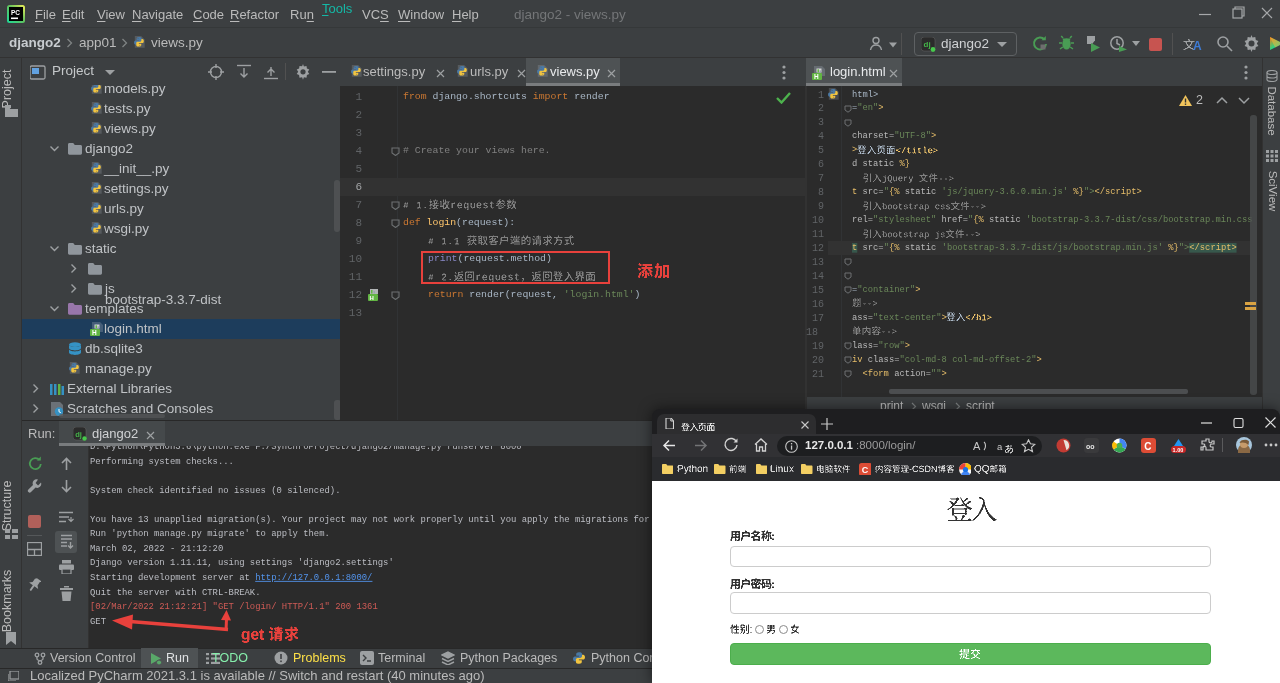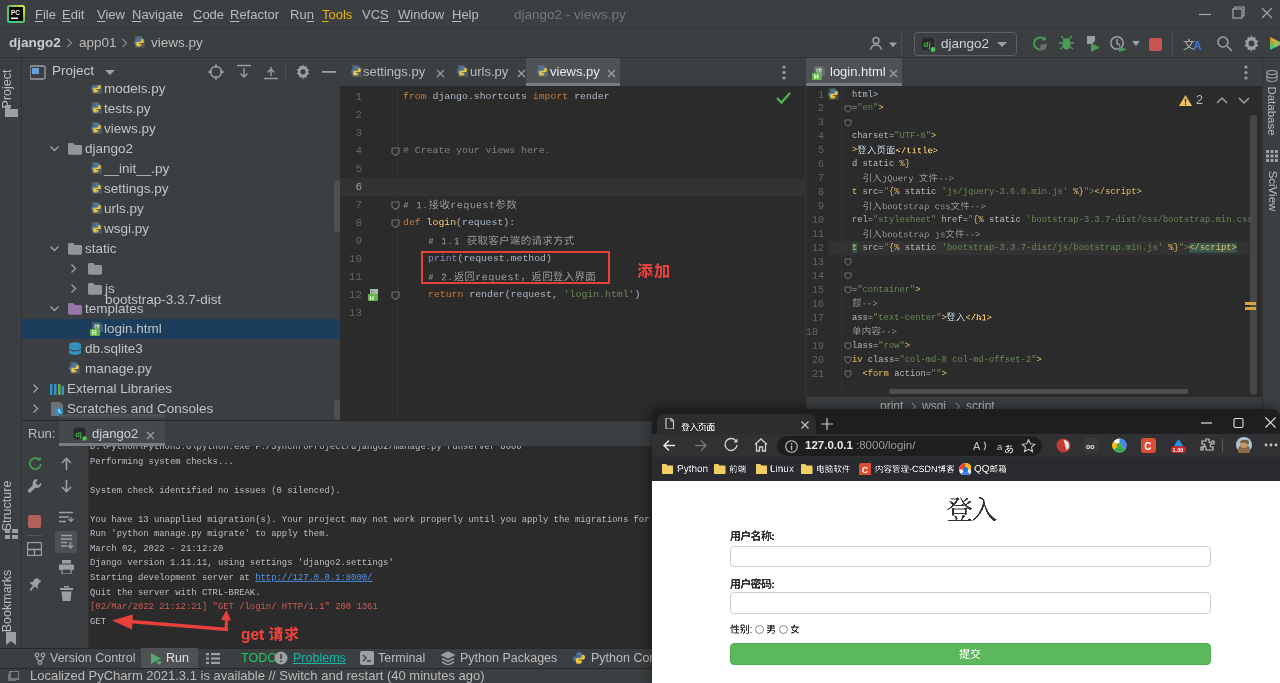--- a/index.html
+++ b/index.html
@@ -21,21 +21,21 @@
 <text x="4" y="9.5" font-family="Liberation Sans" font-weight="bold" font-size="6.5" fill="#fff">PC</text>
 <rect x="4" y="12.5" width="7" height="1.6" fill="#fff"></rect>
     </svg>
     <div style="position:absolute;left:35px;top:7px;font:400 13px 'Liberation Sans', sans-serif;color:#bbbbbb;letter-spacing:0;white-space:pre;"><u>F</u>ile</div>
     <div style="position:absolute;left:62px;top:7px;font:400 13px 'Liberation Sans', sans-serif;color:#bbbbbb;letter-spacing:0;white-space:pre;"><u>E</u>dit</div>
     <div style="position:absolute;left:97px;top:7px;font:400 13px 'Liberation Sans', sans-serif;color:#bbbbbb;letter-spacing:0;white-space:pre;"><u>V</u>iew</div>
     <div style="position:absolute;left:132px;top:7px;font:400 13px 'Liberation Sans', sans-serif;color:#bbbbbb;letter-spacing:0;white-space:pre;"><u>N</u>avigate</div>
     <div style="position:absolute;left:193px;top:7px;font:400 13px 'Liberation Sans', sans-serif;color:#bbbbbb;letter-spacing:0;white-space:pre;"><u>C</u>ode</div>
     <div style="position:absolute;left:230px;top:7px;font:400 13px 'Liberation Sans', sans-serif;color:#bbbbbb;letter-spacing:0;white-space:pre;"><u>R</u>efactor</div>
     <div style="position:absolute;left:290px;top:7px;font:400 13px 'Liberation Sans', sans-serif;color:#bbbbbb;letter-spacing:0;white-space:pre;">Ru<u>n</u></div>
-    <div style="position:absolute;left:322px;top:7px;font:400 13px 'Liberation Sans', sans-serif;color:#eab308;letter-spacing:0;white-space:pre;"><u>T</u>ools</div>
+    <div style="position:absolute;left:322px;top:1px;font:400 13px 'Liberation Sans', sans-serif;color:#14b8a6;letter-spacing:0;white-space:pre;"><u>T</u>ools</div>
     <div style="position:absolute;left:362px;top:7px;font:400 13px 'Liberation Sans', sans-serif;color:#bbbbbb;letter-spacing:0;white-space:pre;">VC<u>S</u></div>
     <div style="position:absolute;left:398px;top:7px;font:400 13px 'Liberation Sans', sans-serif;color:#bbbbbb;letter-spacing:0;white-space:pre;"><u>W</u>indow</div>
     <div style="position:absolute;left:452px;top:7px;font:400 13px 'Liberation Sans', sans-serif;color:#bbbbbb;letter-spacing:0;white-space:pre;"><u>H</u>elp</div>
     <div style="position:absolute;left:514px;top:7px;font:400 13.5px 'Liberation Sans', sans-serif;color:#747678;letter-spacing:0;white-space:pre;">django2 - views.py</div>
     <svg style="position:absolute;left:1196px;top:4px;" width="84" height="20" viewBox="0 0 84 20">
       <g stroke="#a6a8aa" stroke-width="1.2" fill="none">
 <path d="M3 10.5h12"></path>
         <rect x="37" y="5" width="9" height="9"></rect>
         <path d="M39 5v-2h9v9h-2" fill="none"></path>
 <path d="M66 4l10 10M76 4l-10 10"></path>
@@ -696,27 +696,27 @@
     <svg style="position:absolute;left:206px;top:652px;" width="14" height="13" viewBox="0 0 14 13">
       <g fill="#9da0a2">
         <rect y="1" width="3" height="2.2"></rect>
         <rect x="5" y="1" width="9" height="2.2"></rect>
         <rect y="5.4" width="3" height="2.2"></rect>
         <rect x="5" y="5.4" width="9" height="2.2"></rect>
         <rect y="9.8" width="3" height="2.2"></rect>
         <rect x="5" y="9.8" width="9" height="2.2"></rect>
       </g>
     </svg>
-    <div style="position:absolute;left:241px;top:651px;font:400 12.5px 'Liberation Sans', sans-serif;color:#22c55e;letter-spacing:0;white-space:pre;">TODO</div>
+    <div style="position:absolute;left:212px;top:651px;font:400 12.5px 'Liberation Sans', sans-serif;color:#86efac;letter-spacing:0;white-space:pre;">TODO</div>
     <svg style="position:absolute;left:274px;top:651px;" width="14" height="14" viewBox="0 0 14 14">
       <circle cx="7" cy="7" r="6.5" fill="#9da0a2"></circle>
       <rect x="6.2" y="3" width="1.6" height="5" fill="#3c3f41"></rect>
       <rect x="6.2" y="9.5" width="1.6" height="1.6" fill="#3c3f41"></rect>
     </svg>
-    <div style="position:absolute;left:293px;top:651px;font:400 12.5px 'Liberation Sans', sans-serif;color:#14b8a6;letter-spacing:0;white-space:pre;text-decoration:underline;">Problems</div>
+    <div style="position:absolute;left:293px;top:651px;font:400 12.5px 'Liberation Sans', sans-serif;color:#fde047;letter-spacing:0;white-space:pre;">Problems</div>
     <svg style="position:absolute;left:360px;top:651px;" width="14" height="14" viewBox="0 0 14 14">
       <rect width="14" height="14" rx="2" fill="#9da0a2"></rect>
       <path d="M3 4l3 3-3 3M7 10h4" stroke="#3c3f41" stroke-width="1.4" fill="none"></path>
     </svg>
     <div style="position:absolute;left:378px;top:651px;font:400 12.5px 'Liberation Sans', sans-serif;color:#bbbbbb;letter-spacing:0;white-space:pre;">Terminal</div>
     <svg style="position:absolute;left:441px;top:651px;" width="14" height="14" viewBox="0 0 14 14">
       <g fill="none" stroke="#9da0a2" stroke-width="1.4">
         <path d="M1 4l6-3 6 3-6 3z" fill="#9da0a2"></path>
         <path d="M1 7.5l6 3 6-3M1 11l6 3 6-3"></path>
       </g>

